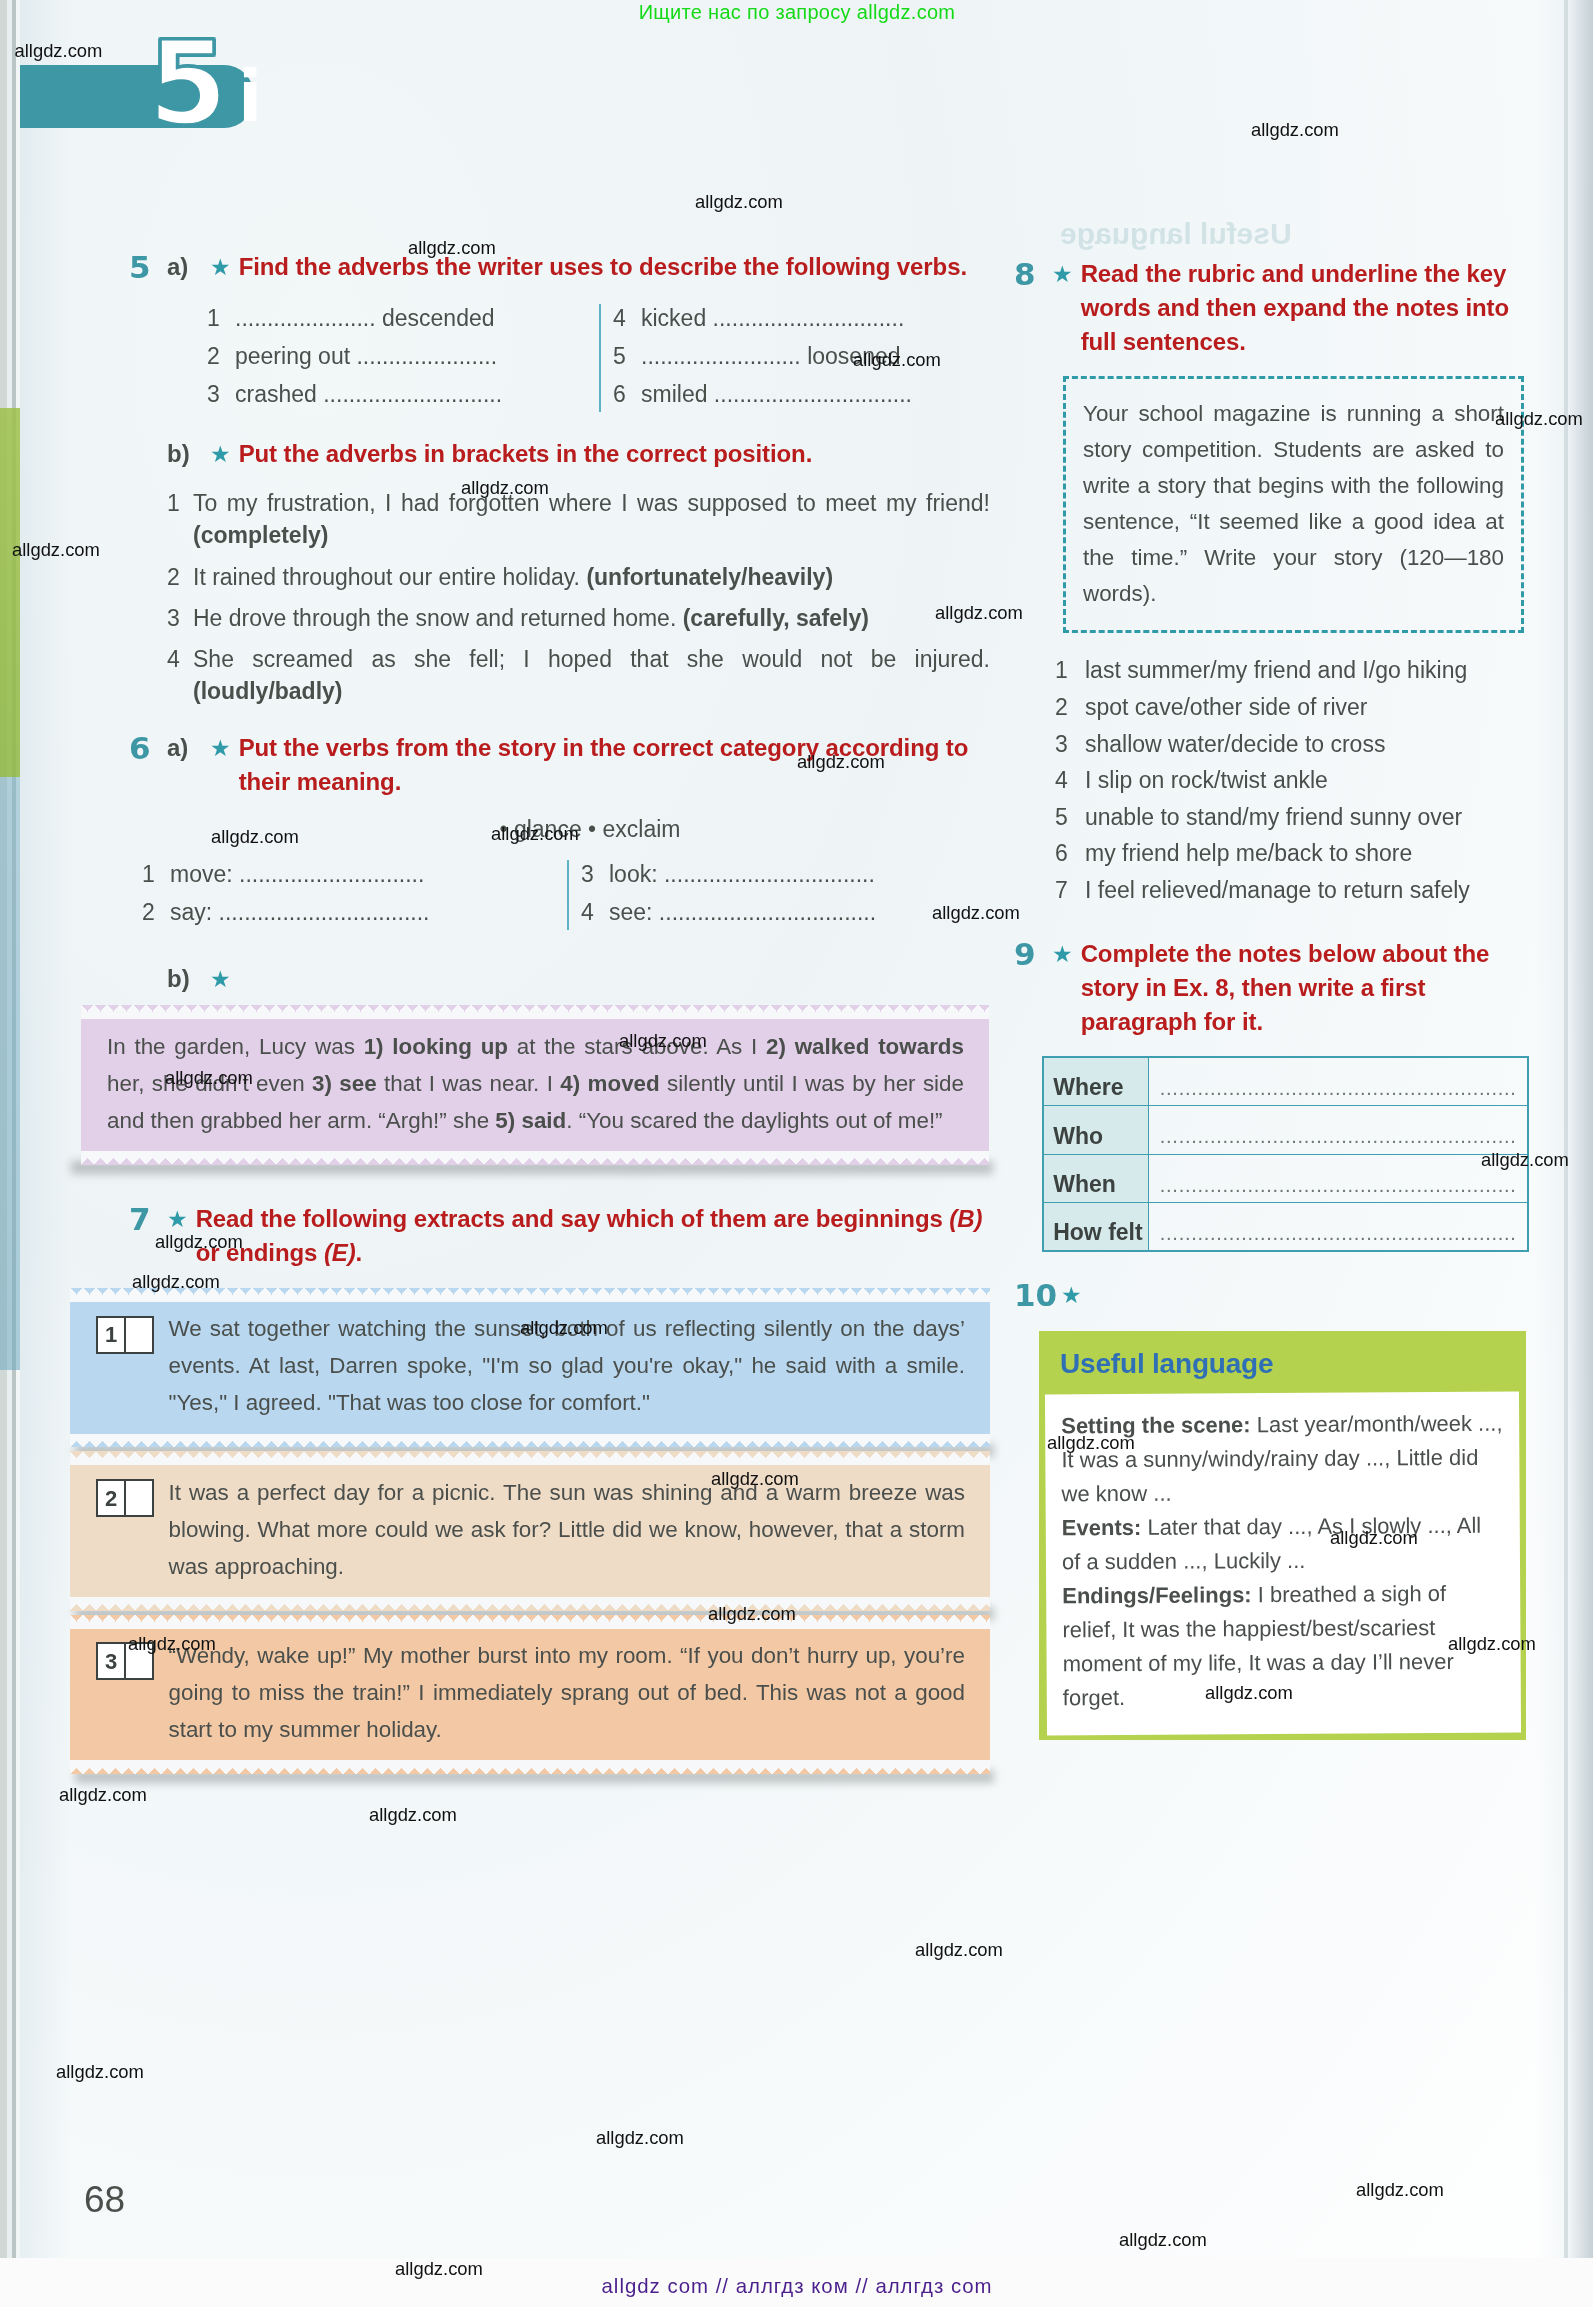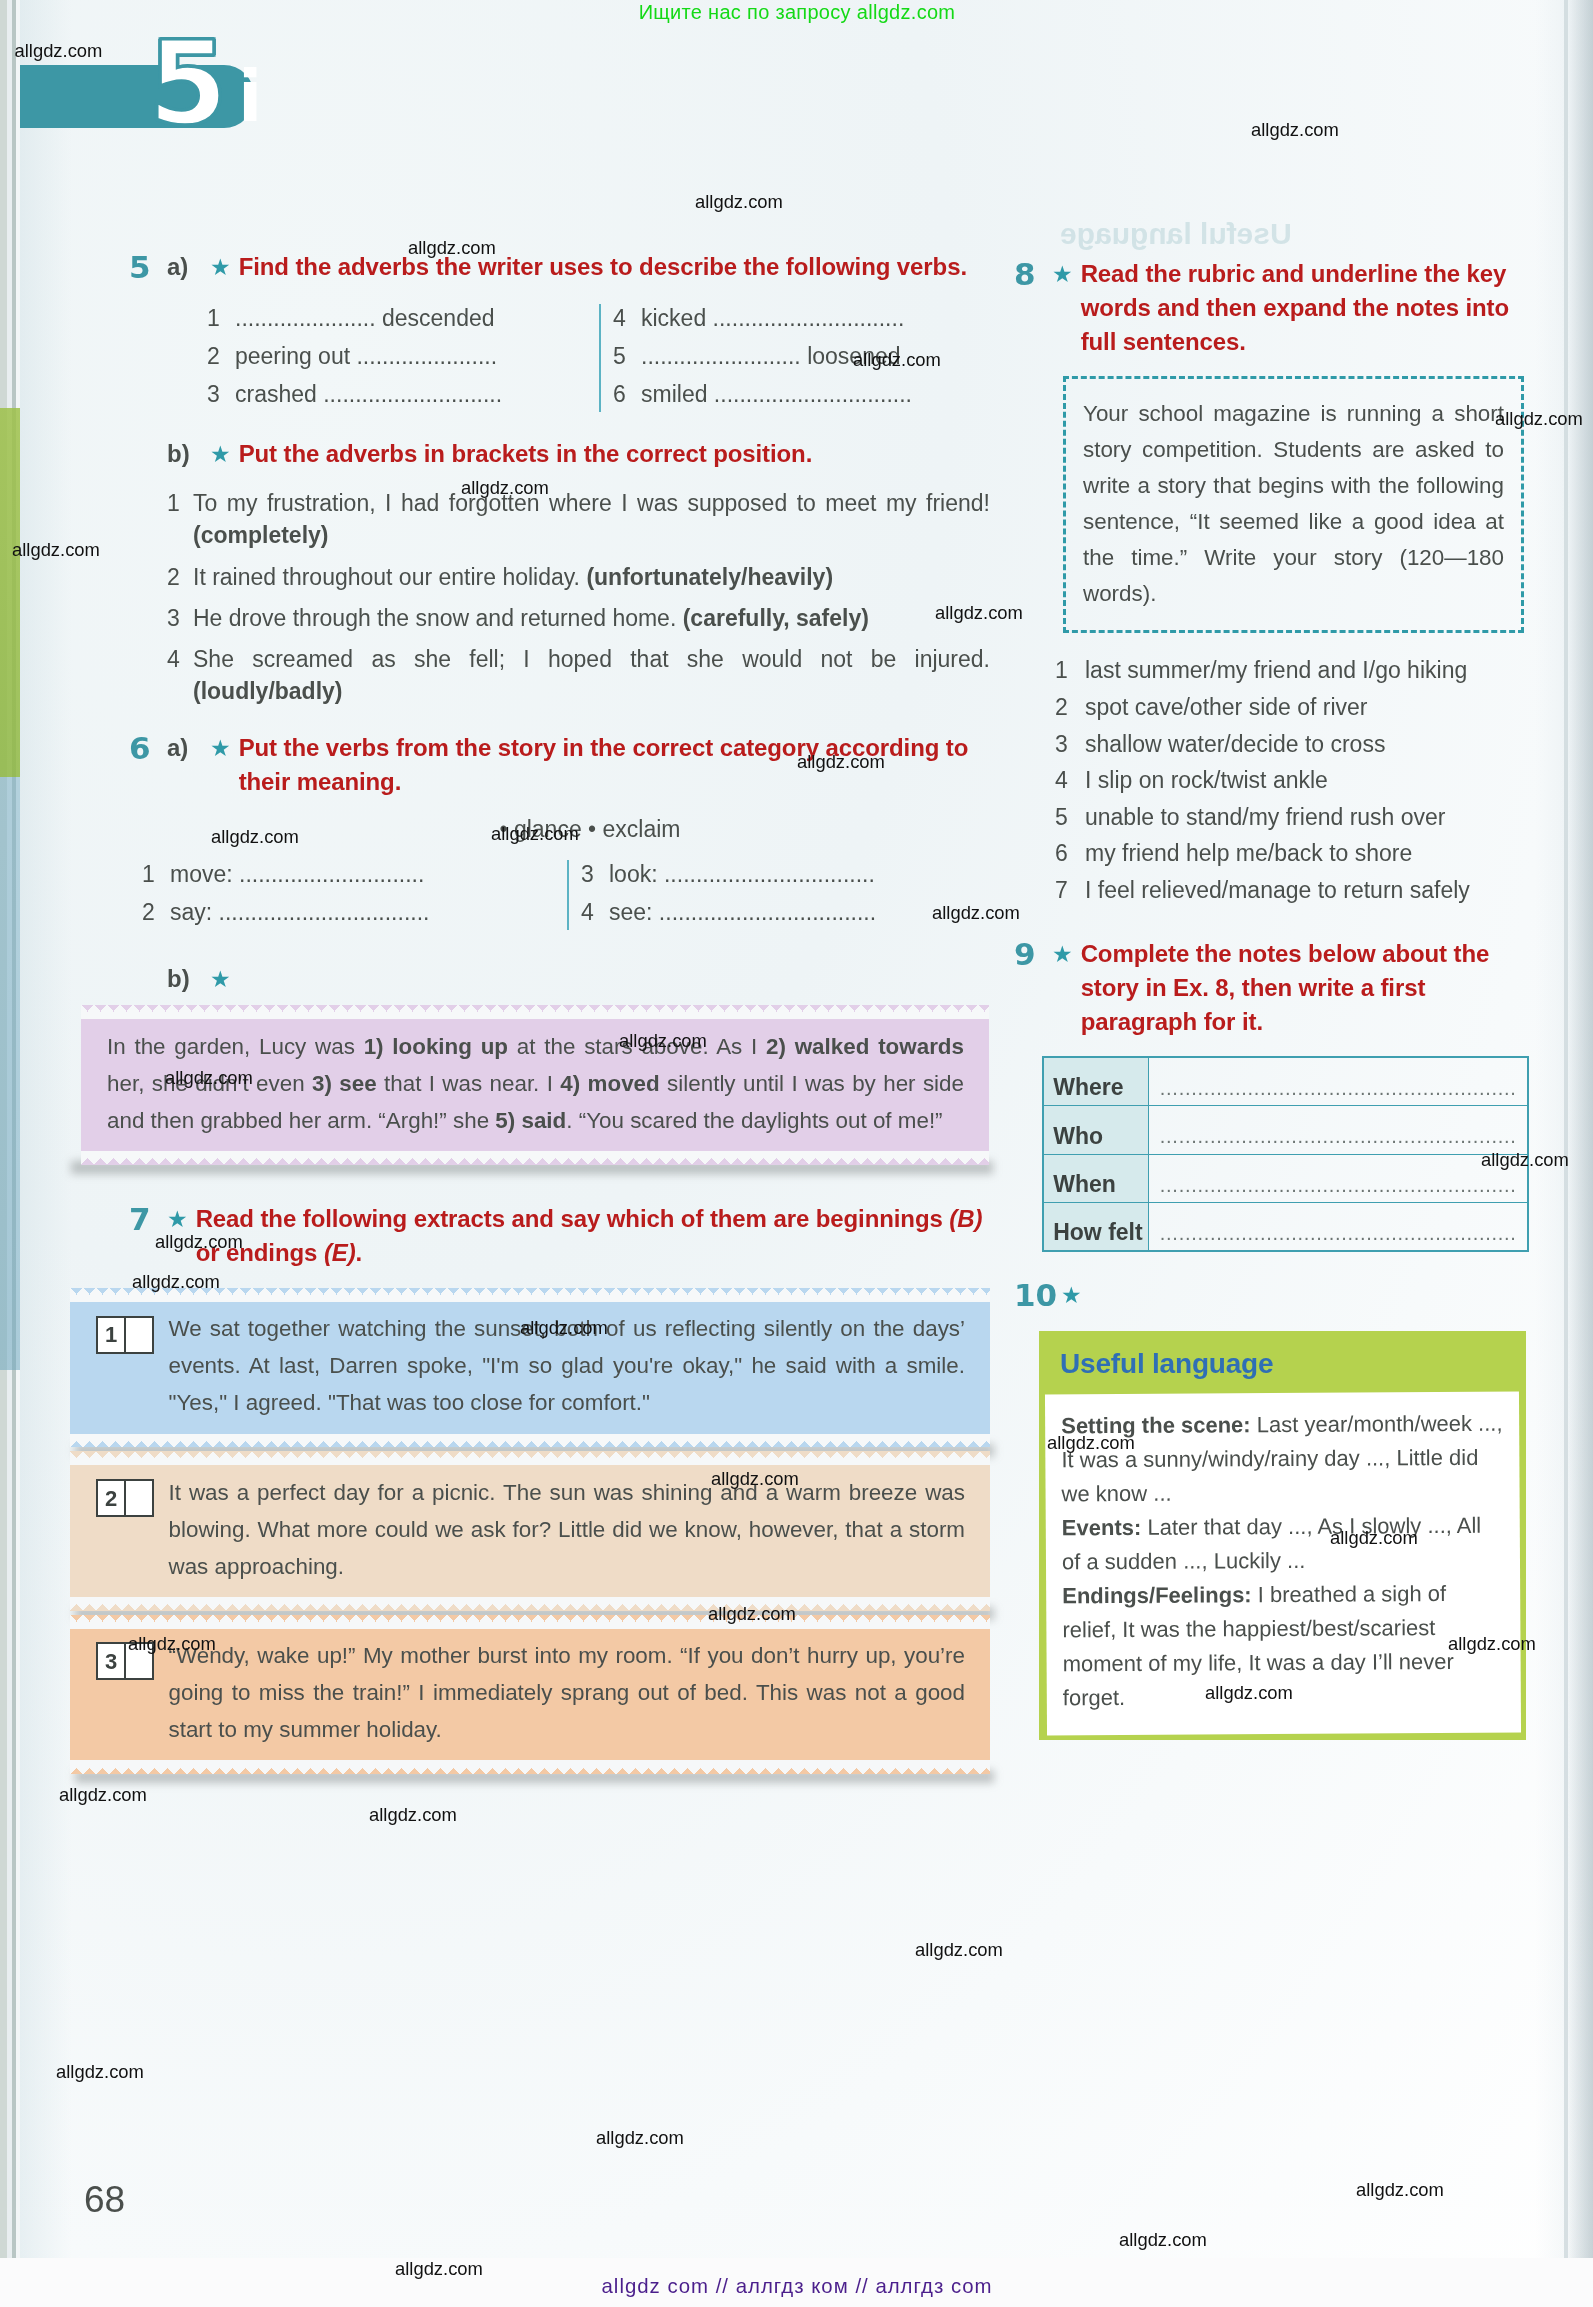--- a/index.html
+++ b/index.html
@@ -421,21 +421,21 @@
       <div class="rrow">
         <div class="n">3</div>
         <div class="t">shallow water/decide to cross</div>
       </div>
       <div class="rrow">
         <div class="n">4</div>
         <div class="t">I slip on rock/twist ankle</div>
       </div>
       <div class="rrow">
         <div class="n">5</div>
-        <div class="t">unable to stand/my friend rush over</div>
+        <div class="t">unable to stand/my friend sunny over</div>
       </div>
       <div class="rrow">
         <div class="n">6</div>
         <div class="t">my friend help me/back to shore</div>
       </div>
       <div class="rrow">
         <div class="n">7</div>
         <div class="t">I feel relieved/manage to return safely</div>
       </div>
     </div>

